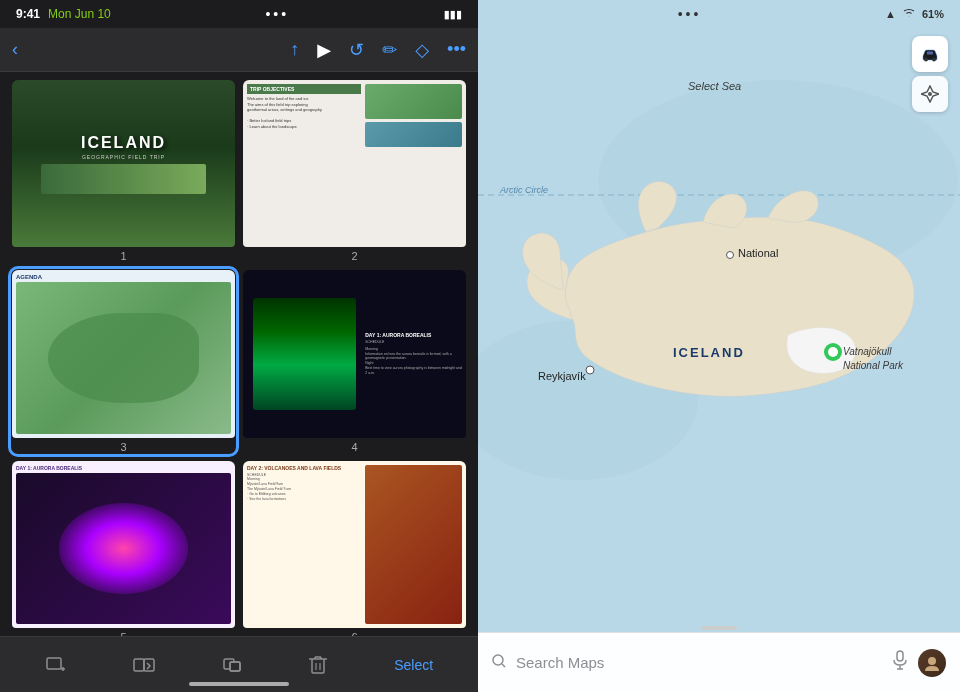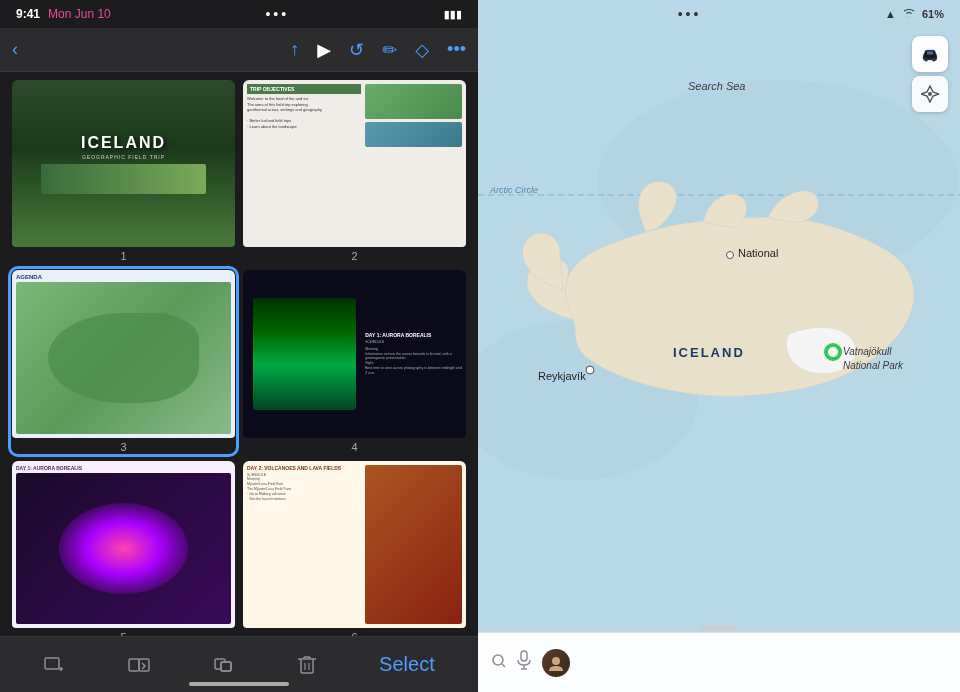--- a/index.html
+++ b/index.html
@@ -31,21 +31,21 @@
       padding: 0 16px;
       flex-shrink: 0;
     }
     .status-bar-time {
       font-size: 12px;
       color: #fff;
       font-weight: 600;
     }
     .status-bar-date {
       font-size: 12px;
-      color: #ec4899;
+      color: #84cc16;
       margin-left: 4px;
     }
     .status-bar-dots {
       font-size: 14px;
       color: #fff;
       letter-spacing: 3px;
     }
     .status-bar-icons {
       display: flex;
       align-items: center;
@@ -322,21 +322,21 @@
     .bottom-btn {
       color: #8e8e93;
       font-size: 20px;
       cursor: pointer;
       display: flex;
       align-items: center;
       justify-content: center;
     }
     .select-btn {
       color: #4a9eff;
-      font-size: 20px;
+      font-size: 14px;
       font-weight: 500;
       cursor: pointer;
     }
     .home-indicator {
       position: absolute;
       bottom: 6px;
       left: 50%;
       transform: translateX(-50%);
       width: 100px;
       height: 4px;
@@ -723,27 +723,27 @@
           <svg width="14" height="11" viewBox="0 0 14 11">
             <path d="M7 9 L7.5 9.5 L6.5 9.5 Z" fill="#333"></path>
             <path d="M4.5 6.5 Q7 4.5 9.5 6.5" stroke="#333" stroke-width="1.2" fill="none"></path>
             <path d="M2 4 Q7 1 12 4" stroke="#333" stroke-width="1.2" fill="none"></path>
           </svg>
         </span>
         <span style="font-size:11px;color:#333;font-weight:600;">61%</span>
       </div>
     </div>
 
-    <div class="map-label" style="top: 80px; left: 210px;">Search Sea</div>
+    <div class="map-label" style="top: 80px; left: 210px;">Select Sea</div>
     <div class="map-label-bold" style="top: 345px; left: 195px;">ICELAND</div>
     <div class="map-label-city" style="top: 247px; left: 260px;">National</div>
     <div class="map-label-city" style="top: 370px; left: 60px;">Reykjavík</div>
     <div class="map-label" style="top: 345px; left: 365px; font-size:10px; line-height:1.4;">Vatnajökull<br>National Park</div>
 
-    <div class="map-label" style="top: 185px; left: 12px; font-size:9px; color:#5588aa;">Arctic Circle</div>
+    <div class="map-label" style="top: 185px; left: 22px; font-size:9px; color:#5588aa;">Arctic Circle</div>
 
     <div class="map-controls">
       <div class="map-control-btn active">
         <svg width="20" height="16" viewBox="0 0 20 16" fill="none">
           <path d="M3 10 L5 5 Q5.5 4 7 4 L13 4 Q14.5 4 15 5 L17 10 L17 13 Q17 14 16 14 L4 14 Q3 14 3 13 Z" fill="#1a1a1a" stroke="#4a9eff" stroke-width="0.5"></path>
           <circle cx="6" cy="13.5" r="2" fill="#333"></circle>
           <circle cx="14" cy="13.5" r="2" fill="#333"></circle>
           <rect x="7" y="5.5" width="6" height="3" rx="0.5" fill="#7a9aff" opacity="0.6"></rect>
         </svg>
       </div>
@@ -756,20 +756,21 @@
     </div>
 
     <div class="search-bar">
       <div class="drag-handle"></div>
       <span class="search-icon-wrap">
         <svg width="14" height="14" viewBox="0 0 14 14" fill="none">
           <circle cx="6" cy="6" r="5" stroke="#8e8e93" stroke-width="1.5"></circle>
           <line x1="10" y1="10" x2="13" y2="13" stroke="#8e8e93" stroke-width="1.5"></line>
         </svg>
       </span>
+      <span class="search-input-display">Search Maps</span>
       <span class="search-mic">
         <svg width="16" height="20" viewBox="0 0 16 20" fill="none">
           <rect x="5" y="1" width="6" height="10" rx="3" stroke="#8e8e93" stroke-width="1.5"></rect>
           <path d="M2 10 Q2 15 8 15 Q14 15 14 10" stroke="#8e8e93" stroke-width="1.5" fill="none"></path>
           <line x1="8" y1="15" x2="8" y2="19" stroke="#8e8e93" stroke-width="1.5"></line>
           <line x1="5" y1="19" x2="11" y2="19" stroke="#8e8e93" stroke-width="1.5"></line>
         </svg>
       </span>
       <div class="search-avatar">
         <svg width="20" height="20" viewBox="0 0 20 20" fill="none">

